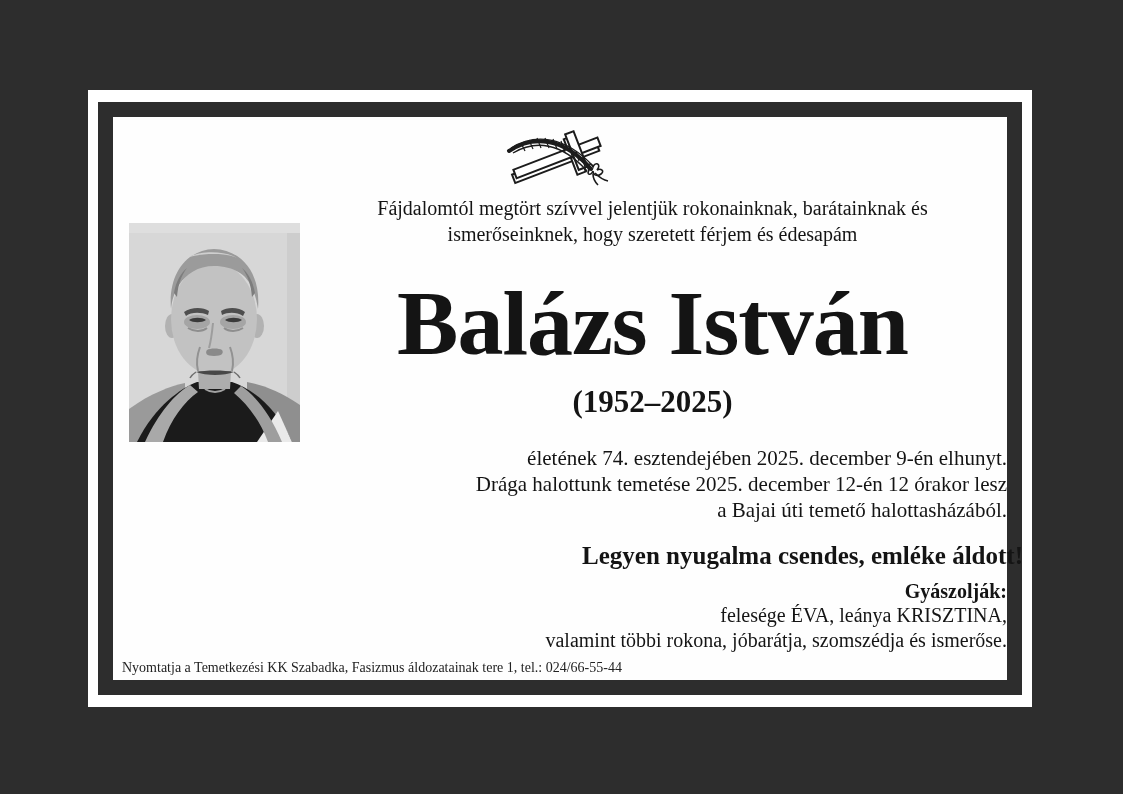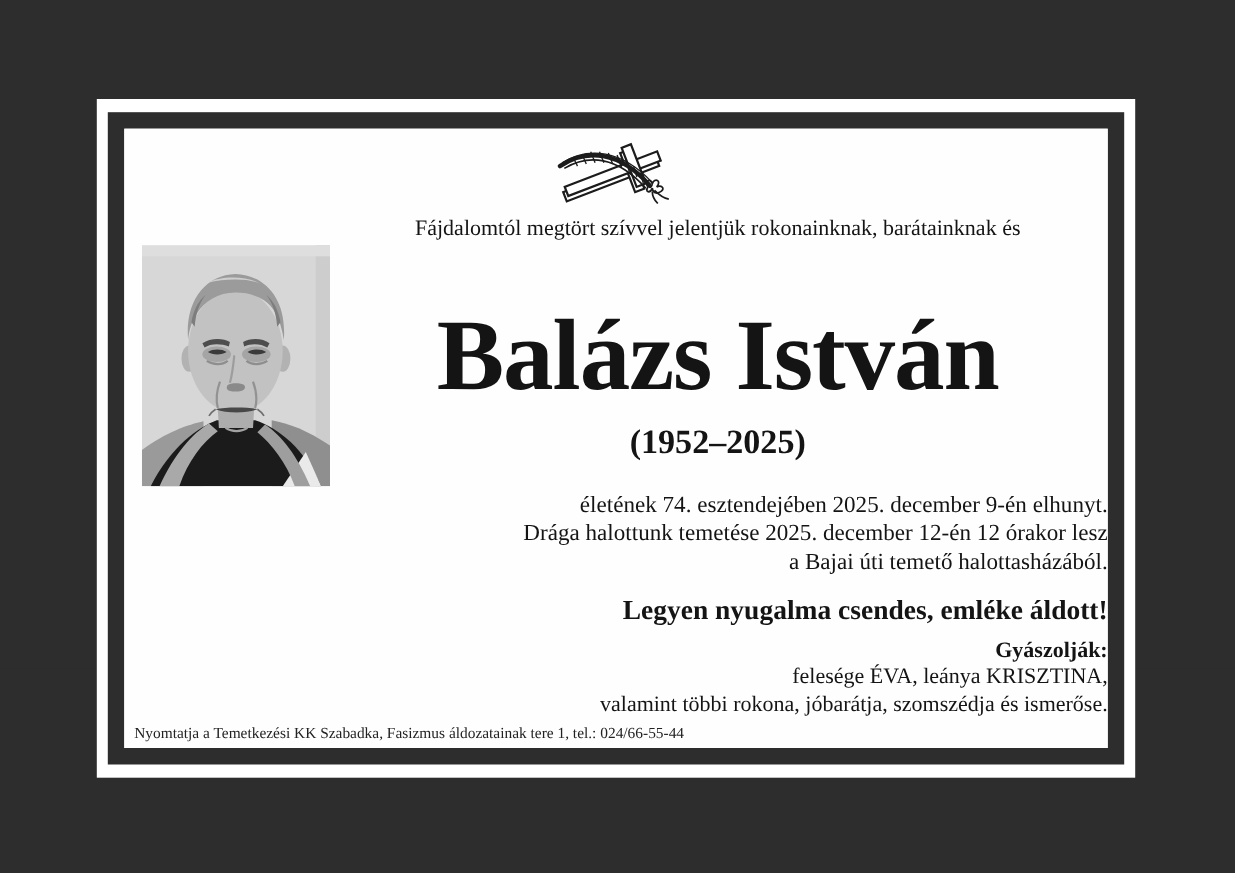--- a/index.html
+++ b/index.html
@@ -89,20 +89,21 @@
   .body-lines {
     top: 328px;
     font-size: 21px;
     line-height: 26px;
   }
   .blessing {
     top: 424px;
     font-size: 25px;
     line-height: 30px;
     font-weight: bold;
+    padding-left: 16px;
   }
   .mourners-heading {
     top: 462px;
     font-size: 20px;
     line-height: 24px;
     font-weight: bold;
   }
   .mourners-lines {
     top: 486px;
     font-size: 20px;
@@ -209,20 +210,21 @@
 
           <path d="M67,149 C76,147 96,147 105,149 C95,153 77,153 67,149 Z" fill="#474747"></path>
           <path d="M67,149 C64,151 62,153 61,155" stroke="#6f6f6f" fill="none" stroke-width="1.5"></path>
           <path d="M105,149 C108,151 110,153 111,155" stroke="#6f6f6f" fill="none" stroke-width="1.5"></path>
 
           <path d="M76,166 C82,170 90,170 96,166" stroke="#a2a2a2" fill="none" stroke-width="2"></path>
         </svg>
 
         <div class="upper-block intro">
           <div>Fájdalomtól megtört szívvel jelentjük rokonainknak, barátainknak és</div>
+          <div>ismerőseinknek, hogy szeretett férjem és édesapám</div>
         </div>
 
         <div class="upper-block name">Balázs István</div>
 
         <div class="upper-block years">(1952–2025)</div>
 
         <div class="lower-block body-lines">
           <div>életének 74. esztendejében 2025. december 9-én elhunyt.</div>
           <div>Drága halottunk temetése 2025. december 12-én 12 órakor lesz</div>
           <div>a Bajai úti temető halottasházából.</div>

